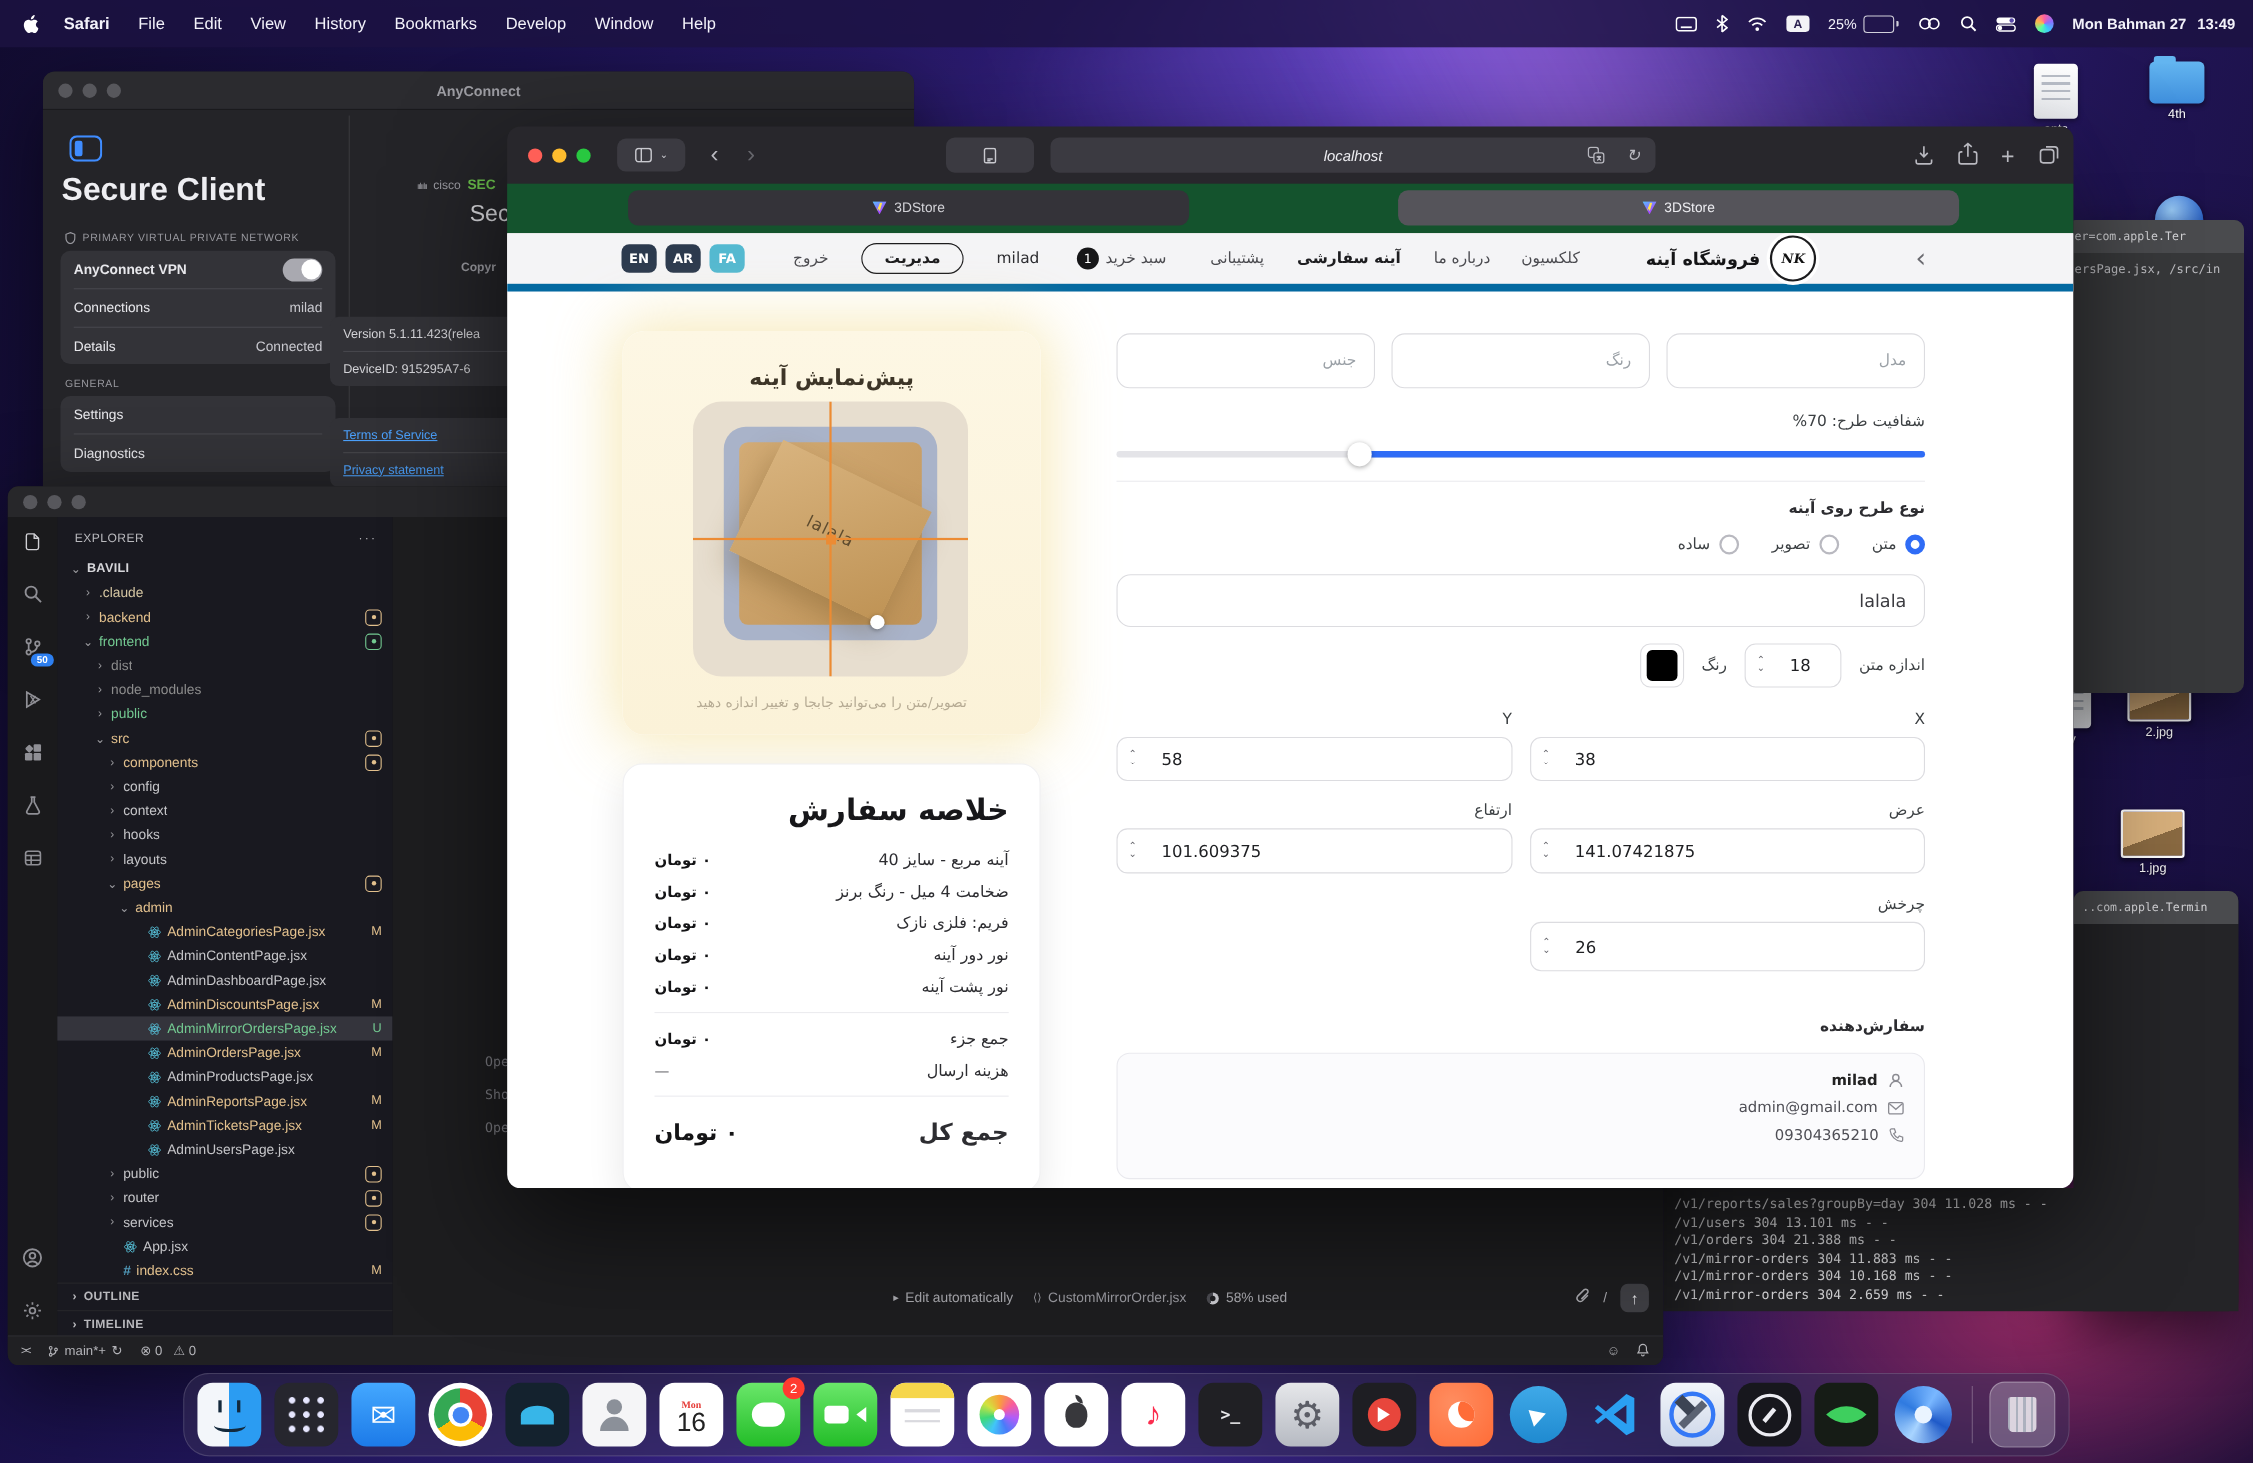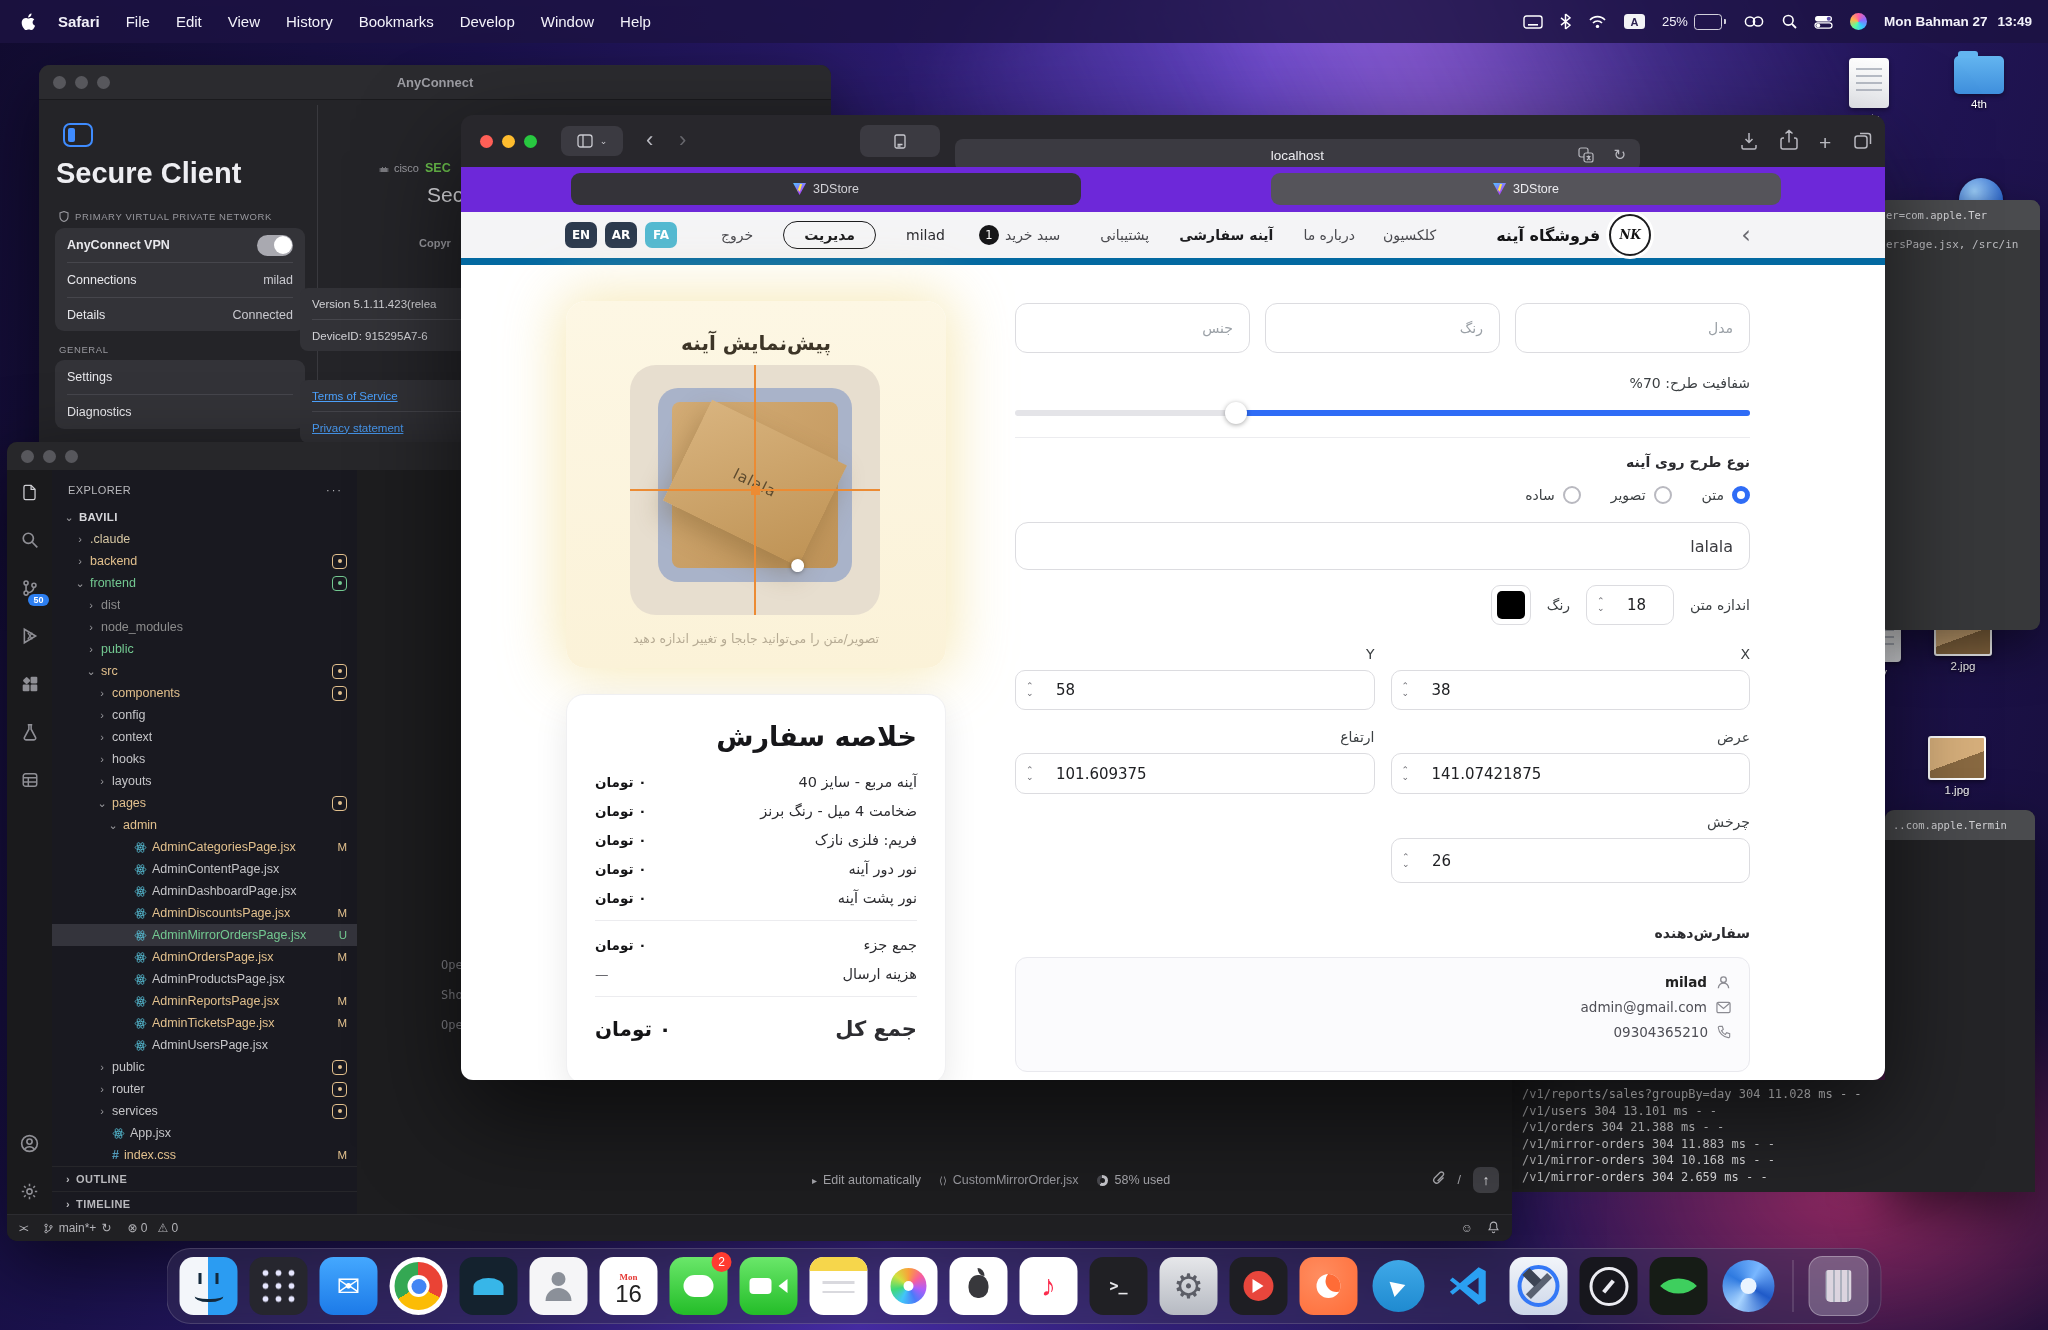--- a/index.html
+++ b/index.html
@@ -101,21 +101,21 @@
               color:#a8a8ad;font-size:12.5px;gap:18px;}
   #claude-row .right{margin-left:auto;display:flex;align-items:center;gap:12px;}
   .sendbtn{width:26px;height:26px;border-radius:7px;background:#3f3f44;color:#e3e3e6;display:flex;align-items:center;justify-content:center;font-size:14px;}
   .donut{width:11px;height:11px;border-radius:50%;background:conic-gradient(#c9c9ce 0 58%,#4a4a50 58% 100%);position:relative;display:inline-block;}
   .donut::after{content:"";position:absolute;inset:3px;border-radius:50%;background:#1e1e20;}
   
   #safari{left:461px;top:115px;width:1424px;height:965px;border-radius:12px;z-index:20;
           box-shadow:0 35px 100px rgba(0,0,0,.6);overflow:hidden;background:#28272c;}
   #sf-toolbar{height:52px;position:relative;}
   .tb-capsule{position:absolute;background:#3b3a41;border-radius:8px;display:flex;align-items:center;justify-content:center;color:#c9c9cf;}
-  #sf-tabbar{position:absolute;left:0;top:52px;width:100%;height:45px;background:#6d28d9;}
+  #sf-tabbar{position:absolute;left:0;top:52px;width:100%;height:45px;background:#14532d;}
   .sf-tab{position:absolute;top:6px;height:32px;border-radius:9px;display:flex;align-items:center;justify-content:center;gap:7px;
           font-size:12.5px;color:#d2d2d7;}
   .vite{width:13px;height:12px;background:linear-gradient(150deg,#53c3ff,#a44dfe 70%);clip-path:polygon(0 0,100% 0,50% 100%);position:relative;}
   .vite::after{content:"";position:absolute;left:4px;top:1px;width:5px;height:8px;background:#ffe34c;clip-path:polygon(60% 0,100% 0,55% 100%,20% 55%,55% 55%,0 100%);}
   #sf-content{position:absolute;left:0;top:97px;width:1424px;height:868px;background:#fff;overflow:hidden;
               font-family:"DejaVu Sans","Liberation Sans",sans-serif;}
   
   #pg-nav{position:absolute;left:0;top:0;width:1424px;height:53px;background:#f4f4f6;border-bottom:7px solid #0369a1;
           display:flex;align-items:center;padding-left:104px;box-sizing:border-box;font-size:14px;color:#4a4a4f;}
   .lang{width:32px;height:26px;border-radius:7px;display:flex;align-items:center;justify-content:center;
@@ -804,21 +804,21 @@
       <span style="font-size:9px;">⌄</span>
     </span>
     <span class="abs" style="left:185px;top:12px;font-size:22px;color:#b9b9c0;">‹</span>
     <span class="abs" style="left:218px;top:12px;font-size:22px;color:#66666c;">›</span>
     <span class="tb-capsule" style="left:399px;top:10px;width:80px;height:32px;">
       <svg width="14" height="15" viewBox="0 0 14 15" fill="none" stroke="#c9c9cf" stroke-width="1.3">
           <rect x="2" y="1" width="10" height="13" rx="1.5"></rect>
           <path d="M4.5 10.5 h5 M4.5 12.2 h3"></path>
         </svg>
     </span>
-    <span class="tb-capsule" style="left:494px;top:24px;width:685px;height:32px;font-size:13.5px;color:#ededf1;">
+    <span class="tb-capsule" style="left:494px;top:10px;width:550px;height:32px;font-size:13.5px;color:#ededf1;font-style:italic;">
       <span>localhost</span>
       <span class="abs" style="right:46px;top:8px;"><svg width="16" height="16" viewBox="0 0 16 16" fill="none" stroke="#b9b9c0" stroke-width="1.2">
             <rect x="1" y="1" width="9" height="9" rx="2"></rect>
             <rect x="6" y="6" width="9" height="9" rx="2" fill="#3b3a41"></rect>
             <path d="M8.5 9.5 h4 M10.5 8.5 v1 M9 13 c1-.8 2.5-2.5 2.8-3.5 M12.5 13 c-1-.8-2.3-2.3-2.8-3.5"></path>
           </svg></span>
       <span class="abs" style="right:14px;top:7px;font-size:15px;color:#b9b9c0;">↻</span>
     </span>
     <span class="abs sicon" style="left:1278px;top:16px;">
         <svg width="20" height="20" viewBox="0 0 20 20" fill="none" stroke="#b9b9c0" stroke-width="1.5">

